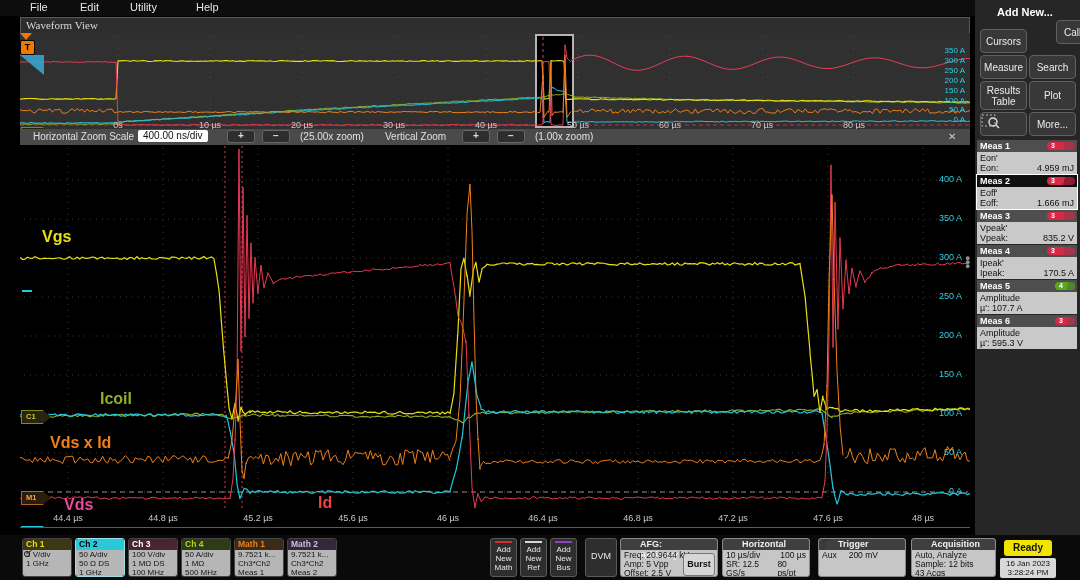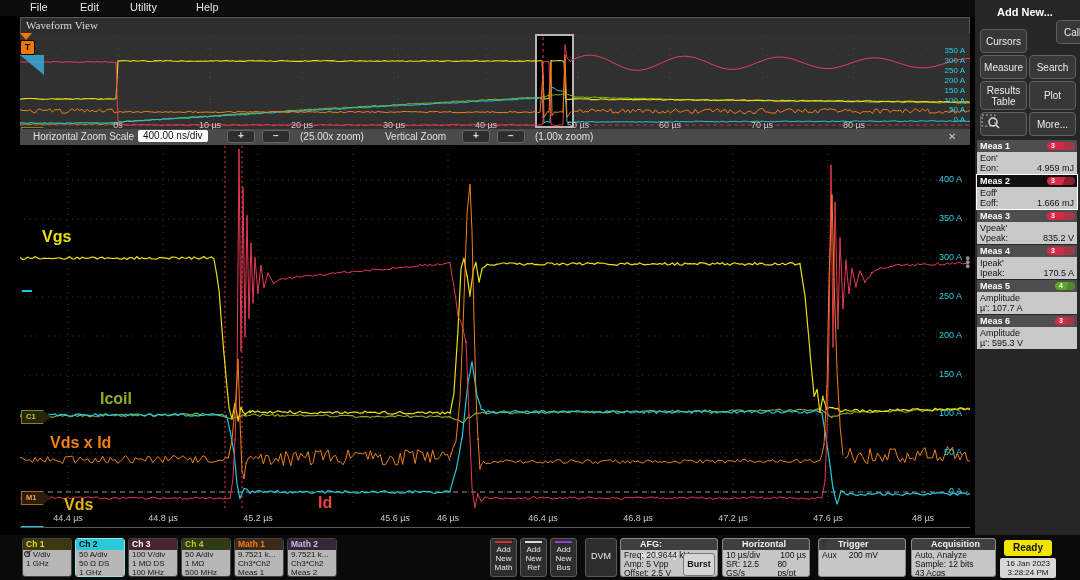--- a/index.html
+++ b/index.html
@@ -164,40 +164,40 @@
         <path d="M246.0,464.0L248.5,457.5L251.0,456.5L253.5,458.9L256.0,456.5L258.4,458.9L260.9,454.1L263.4,464.0L265.9,455.0L268.4,455.8L270.9,464.6L273.4,462.0L275.9,458.1L278.3,461.3L280.8,453.6L283.3,465.5L285.8,451.4L288.3,456.5L290.8,465.6L293.3,454.0L295.8,452.2L298.2,460.3L300.7,453.6L303.2,456.2L305.7,457.7L308.2,451.7L310.7,465.0L313.2,462.3L315.7,450.4L318.1,452.0L320.6,450.2L323.1,460.0L325.6,453.2L328.1,449.8L330.6,461.2L333.1,456.6L335.6,455.4L338.0,461.6L340.5,461.8L343.0,464.7L345.5,460.2L348.0,450.1L350.5,458.3L353.0,455.6L355.5,452.3L358.0,453.2L360.4,453.3L362.9,454.2L365.4,452.1L367.9,459.3L370.4,450.6L372.9,458.9L375.4,453.1L377.9,457.2L380.3,454.5L382.8,464.8L385.3,464.8L387.8,460.7L390.3,456.0L392.8,457.8L395.3,464.7L397.8,464.8L400.2,453.2L402.7,464.5L405.2,449.8L407.7,451.1L410.2,452.9L412.7,451.5L415.2,463.5L417.7,449.8L420.1,451.3L422.6,452.7L425.1,460.5L427.6,451.9L430.1,462.5L432.6,450.1L435.1,459.0L437.6,459.0L440.0,456.6L442.5,451.7L445.0,454.8L447.5,454.6L450.0,460.7" fill="none" stroke="#f08018" stroke-width="1"></path>
         <path d="M450.0,457.6L453.0,448.0L456.0,441.2L456.0,440.8L458.0,419.5L460.0,399.6L460.0,398.6L462.0,351.3L464.0,299.8L464.0,299.1L467.0,215.7L467.0,213.5L470.0,184.0L470.0,184.4L472.0,230.8L472.0,231.1L474.0,319.3L474.0,319.1L476.0,395.5L476.0,396.0L478.0,440.1L478.0,438.8L480.0,469.5L480.0,466.8L483.0,462.3" fill="none" stroke="#f08018" stroke-width="1"></path>
         <path d="M483.0,460.9L485.5,463.6L488.0,463.2L490.5,463.7L493.0,461.6L495.5,461.6L498.0,462.6L500.5,461.0L503.0,461.8L505.5,460.0L508.0,460.3L510.5,460.7L513.0,461.2L515.5,462.6L517.9,461.4L520.4,460.5L522.9,463.3L525.4,462.1L527.9,462.1L530.4,460.8L532.9,460.5L535.4,462.1L537.9,462.8L540.4,462.2L542.9,463.3L545.4,460.9L547.9,462.8L550.4,461.4L552.9,462.6L555.4,460.4L557.9,459.8L560.4,459.8L562.9,463.0L565.4,463.3L567.9,462.2L570.4,459.8L572.9,460.3L575.4,461.6L577.9,461.7L580.4,462.4L582.9,463.4L585.3,460.5L587.8,459.8L590.3,460.6L592.8,463.6L595.3,461.6L597.8,463.5L600.3,461.4L602.8,460.8L605.3,460.4L607.8,460.3L610.3,459.7L612.8,462.0L615.3,460.0L617.8,462.0L620.3,463.4L622.8,460.6L625.3,463.1L627.8,460.7L630.3,463.1L632.8,460.6L635.3,461.9L637.8,461.1L640.3,462.3L642.8,463.1L645.3,461.4L647.8,460.0L650.3,460.9L652.7,462.3L655.2,460.5L657.7,462.3L660.2,461.9L662.7,462.0L665.2,461.1L667.7,462.8L670.2,462.7L672.7,462.0L675.2,461.1L677.7,462.3L680.2,463.4L682.7,460.4L685.2,459.9L687.7,460.6L690.2,460.2L692.7,460.7L695.2,462.0L697.7,462.7L700.2,459.4L702.7,463.3L705.2,460.4L707.7,460.0L710.2,461.1L712.7,460.8L715.2,463.2L717.7,460.2L720.1,460.7L722.6,460.6L725.1,463.1L727.6,460.5L730.1,460.8L732.6,461.0L735.1,462.1L737.6,459.3L740.1,461.9L742.6,459.7L745.1,459.3L747.6,461.6L750.1,460.5L752.6,461.4L755.1,462.4L757.6,461.6L760.1,461.0L762.6,462.3L765.1,462.1L767.6,460.6L770.1,461.0L772.6,459.6L775.1,461.6L777.6,462.4L780.1,459.8L782.6,461.0L785.1,461.5L787.5,462.2L790.0,462.3L792.5,461.4L795.0,459.9L797.5,459.5L800.0,462.9L802.5,461.7L805.0,459.7L807.5,460.6L810.0,459.3L812.5,462.0L815.0,462.3L817.5,460.9L820.0,460.6" fill="none" stroke="#f08018" stroke-width="1"></path>
         <path d="M820.0,460.2L822.0,454.4L824.0,444.4L824.0,445.3L827.0,385.3L827.0,386.4L829.0,280.5L829.0,279.0L832.0,195.0L832.0,194.5L834.0,279.7L834.0,279.0L837.0,369.2L837.0,371.4L840.0,423.5L840.0,425.7L843.0,455.4" fill="none" stroke="#f08018" stroke-width="1"></path>
         <path d="M845.0,458.1L847.5,456.8L850.0,448.4L852.5,456.9L855.0,462.9L857.5,455.8L860.0,452.7L862.5,456.5L865.0,462.0L867.5,463.6L870.0,448.7L872.5,460.3L875.0,460.9L877.5,453.3L880.0,456.7L882.5,461.5L885.0,454.8L887.5,460.1L890.0,448.8L892.5,449.3L895.0,448.8L897.5,457.4L900.0,461.8L902.5,458.1L905.0,462.5L907.5,453.0L910.0,458.9L912.5,458.1L915.0,460.4L917.5,451.0L920.0,455.6L922.5,450.5L925.0,447.6L927.5,458.1L930.0,457.8L932.5,457.9L935.0,449.7L937.5,460.8L940.0,457.3L942.5,461.1L945.0,453.7L947.5,446.5L950.0,451.0L952.5,447.1L955.0,458.7L957.5,453.7L960.0,459.9L962.5,454.6L965.0,452.0L967.5,460.8L970.0,461.1" fill="none" stroke="#f08018" stroke-width="1"></path>
         <line x1="22" y1="291" x2="32" y2="291" stroke="#22c9dc" stroke-width="2"></line>
       </svg>
   <div class="axlab" style="left: 48px; top: 368px;">44.4 µs</div>
       <div class="axlab" style="left: 143px; top: 368px;">44.8 µs</div>
       <div class="axlab" style="left: 238px; top: 368px;">45.2 µs</div>
-      <div class="axlab" style="left: 333px; top: 368px; margin-left: 42px;">45.6 µs</div>
+      <div class="axlab" style="left: 333px; top: 368px;">45.6 µs</div>
       <div class="axlab" style="left: 428px; top: 368px;">46 µs</div>
       <div class="axlab" style="left: 523px; top: 368px;">46.4 µs</div>
       <div class="axlab" style="left: 618px; top: 368px;">46.8 µs</div>
       <div class="axlab" style="left: 713px; top: 368px;">47.2 µs</div>
       <div class="axlab" style="left: 808px; top: 368px;">47.6 µs</div>
       <div class="axlab" style="left: 903px; top: 368px;">48 µs</div>
       <div class="amplab" style="left: 908px; top: 29px;">400 A</div>
       <div class="amplab" style="left: 908px; top: 68px;">350 A</div>
       <div class="amplab" style="left: 908px; top: 107px;">300 A</div>
       <div class="amplab" style="left: 908px; top: 146px;">250 A</div>
       <div class="amplab" style="left: 908px; top: 185px;">200 A</div>
       <div class="amplab" style="left: 908px; top: 224px;">150 A</div>
       <div class="amplab" style="left: 908px; top: 263px;">100 A</div>
       <div class="amplab" style="left: 908px; top: 302px;">50 A</div>
       <div class="amplab" style="left: 908px; top: 341px;">0 A</div>
       <div class="trlab" style="left: 22px; top: 83px; color: rgb(232, 224, 16);">Vgs</div>
       <div class="trlab" style="left: 80px; top: 245px; color: rgb(143, 176, 33);">Icoil</div>
       <div class="trlab" style="left: 30px; top: 289px; color: rgb(240, 128, 24);">Vds x Id</div>
-      <div class="trlab" style="left: 44px; top: 351px; color: #eab308; text-align: center;">Vds</div>
+      <div class="trlab" style="left: 44px; top: 351px; color: #ec4899; text-align: center;">Vds</div>
       <div class="trlab" style="left: 298px; top: 349px; color: #ef4444;">Id</div>
       <div class="chbadge" style="left: 1px; top: 221px; background: rgb(38, 37, 14); color: rgb(207, 197, 42); border: 1px solid rgb(138, 132, 26);">C1</div>
       <div class="chbadge" style="left: 1px; top: 302px; background: rgb(42, 29, 12); color: rgb(240, 160, 80); border: 1px solid rgb(176, 104, 24);">M1</div>
       <div class="chbadge" style="left: 1px; top: 337px; background: rgb(34, 201, 220); color: rgb(0, 0, 0); border: 1px solid rgb(34, 201, 220);">C2</div>
     </div>
 
   <div class="abs dots" style="left:965px;top:256px;">●<br>●<br>●</div>
 
   <div id="sidebar" class="abs"></div>
   <div id="addnew-title" class="abs">Add New...</div>

